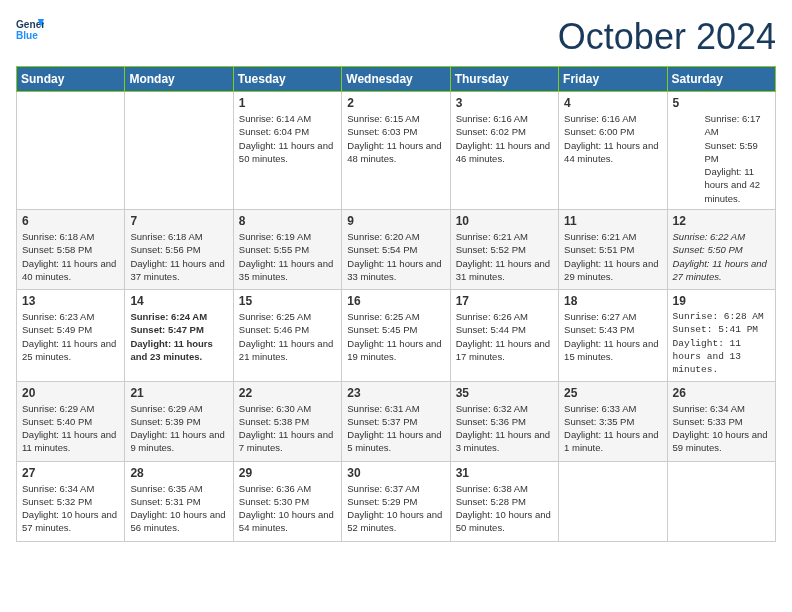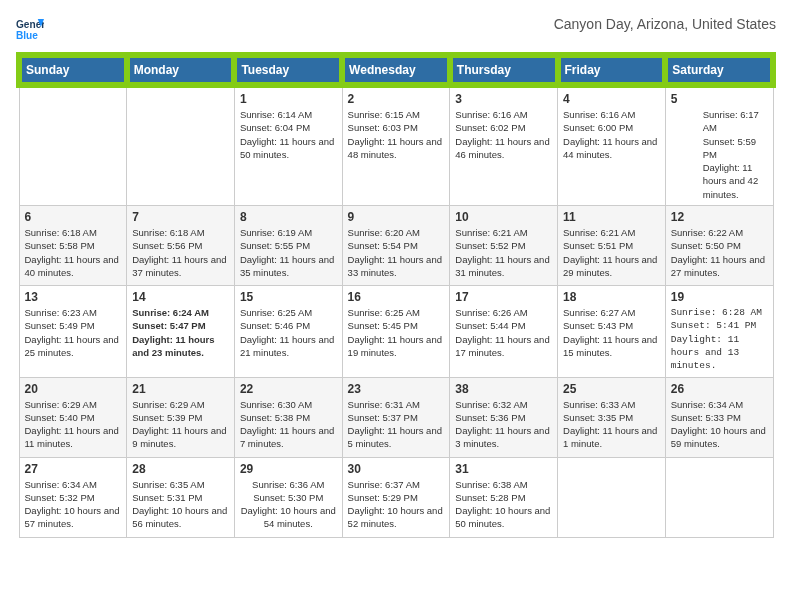--- a/index.html
+++ b/index.html
@@ -41,21 +41,21 @@
       width: 100%;
       border-collapse: collapse;
       border: 1px solid #ccc;
     }
     .calendar th {
       background: #2e6da4;
       color: #fff;
       font-size: 12px;
       padding: 5px 4px;
       text-align: left;
-      border: 6px solid #84cc16;
+      border: 1px solid #84cc16;
       font-weight: bold;
     }
     .calendar td {
       vertical-align: top;
       border: 1px solid #ccc;
       padding: 4px 5px;
       font-size: 10px;
       color: #333;
       width: calc(100% / 7);
       height: 80px;
@@ -84,21 +84,21 @@
 
 <div class="header">
   <div class="logo">
     <svg class="logo-icon" viewBox="0 0 36 36">
       <text x="0" y="16" font-size="13" font-weight="bold" fill="#1a3a5c">General</text>
       <text x="0" y="30" font-size="13" font-weight="bold" fill="#1e90ff">Blue</text>
       <polygon points="28,4 36,4 32,14" fill="#1e90ff"></polygon>
     </svg>
   </div>
   <div class="title-area">
-    <div class="location">Canyon Day, Arizona, United States</div>
+    <div class="month-title">October 2024</div>
   </div>
 </div>
 
 <table class="calendar">
   <thead>
     <tr>
     <th>Sunday</th>
         <th>Monday</th>
         <th>Tuesday</th>
         <th>Wednesday</th>
@@ -174,21 +174,21 @@
 Daylight: 11 hours and 31 minutes.</div>
         </td>
         <td>
           <span class="day-number">11</span>
           <div class="day-info" style="white-space: pre-line;">Sunrise: 6:21 AM
 Sunset: 5:51 PM
 Daylight: 11 hours and 29 minutes.</div>
         </td>
         <td>
           <span class="day-number">12</span>
-          <div class="day-info" style="white-space: pre-line;">Sunrise: 6:22 AM
+          <div class="day-info" style="white-space: pre-line; font-style: italic;">Sunrise: 6:22 AM
 Sunset: 5:50 PM
 Daylight: 11 hours and 27 minutes.</div>
         </td>
       </tr>
       <tr>
         <td>
           <span class="day-number">13</span>
           <div class="day-info" style="white-space: pre-line;">Sunrise: 6:23 AM
 Sunset: 5:49 PM
 Daylight: 11 hours and 25 minutes.</div>
@@ -249,21 +249,21 @@
 Sunset: 5:38 PM
 Daylight: 11 hours and 7 minutes.</div>
         </td>
         <td>
           <span class="day-number">23</span>
           <div class="day-info" style="white-space: pre-line;">Sunrise: 6:31 AM
 Sunset: 5:37 PM
 Daylight: 11 hours and 5 minutes.</div>
         </td>
         <td>
-          <span class="day-number">38</span>
+          <span class="day-number">35</span>
           <div class="day-info" style="white-space: pre-line;">Sunrise: 6:32 AM
 Sunset: 5:36 PM
 Daylight: 11 hours and 3 minutes.</div>
         </td>
         <td>
           <span class="day-number">25</span>
           <div class="day-info" style="white-space: pre-line;">Sunrise: 6:33 AM
 Sunset: 3:35 PM
 Daylight: 11 hours and 1 minute.</div>
         </td>
@@ -282,21 +282,21 @@
 Daylight: 10 hours and 57 minutes.</div>
         </td>
         <td>
           <span class="day-number">28</span>
           <div class="day-info" style="white-space: pre-line;">Sunrise: 6:35 AM
 Sunset: 5:31 PM
 Daylight: 10 hours and 56 minutes.</div>
         </td>
         <td>
           <span class="day-number">29</span>
-          <div class="day-info" style="white-space: pre-line; text-align: center;">Sunrise: 6:36 AM
+          <div class="day-info" style="white-space: pre-line;">Sunrise: 6:36 AM
 Sunset: 5:30 PM
 Daylight: 10 hours and 54 minutes.</div>
         </td>
         <td>
           <span class="day-number">30</span>
           <div class="day-info" style="white-space: pre-line;">Sunrise: 6:37 AM
 Sunset: 5:29 PM
 Daylight: 10 hours and 52 minutes.</div>
         </td>
         <td>

